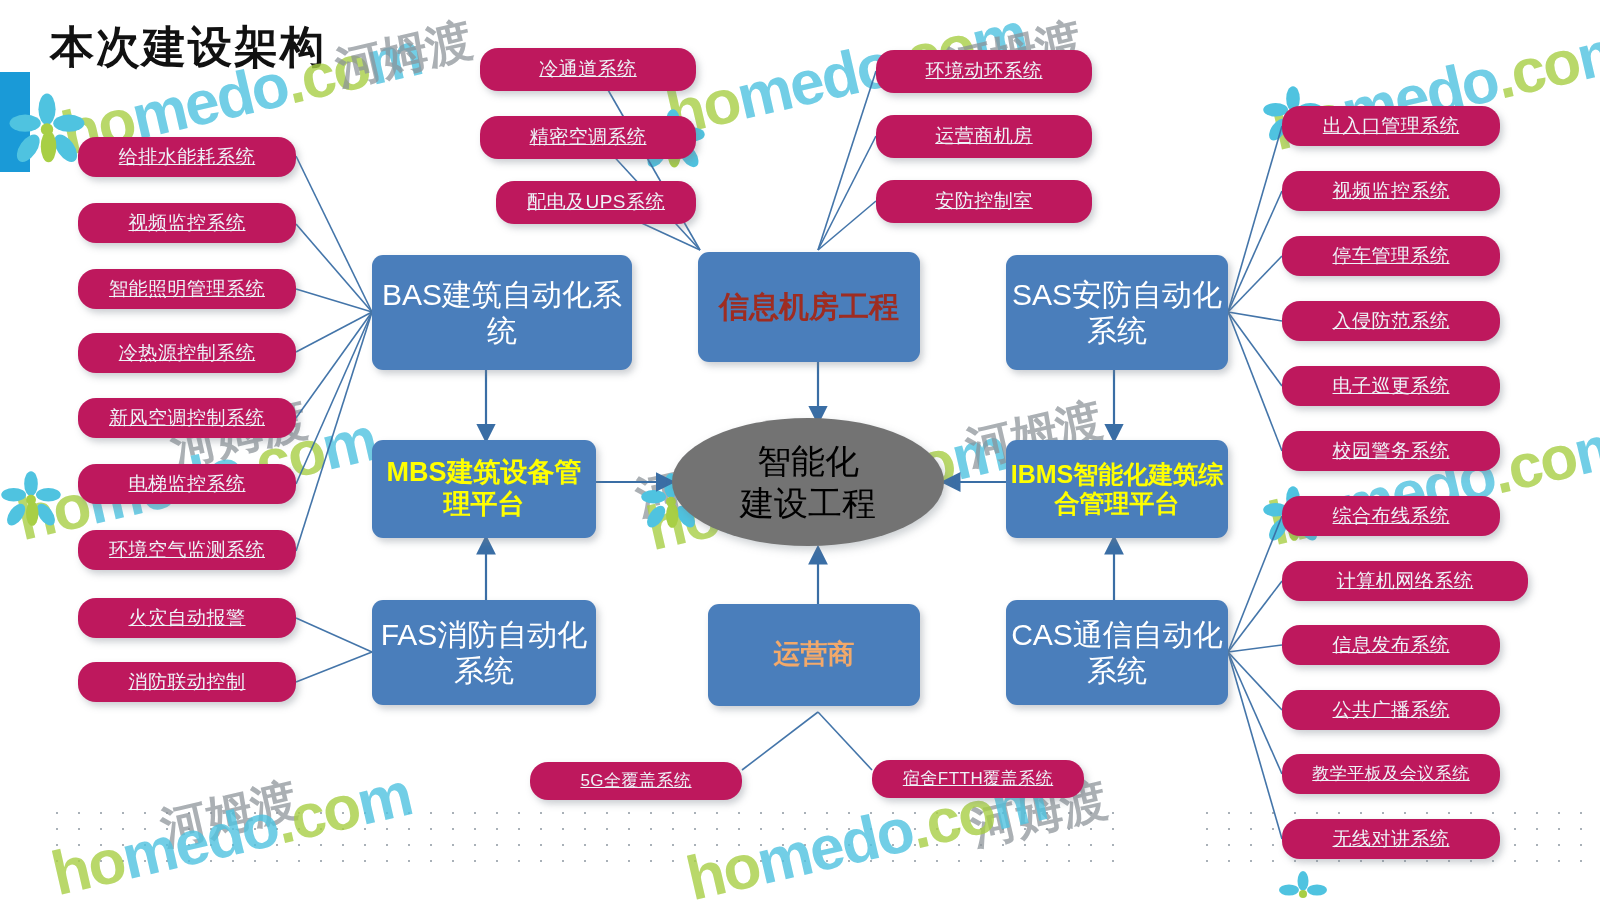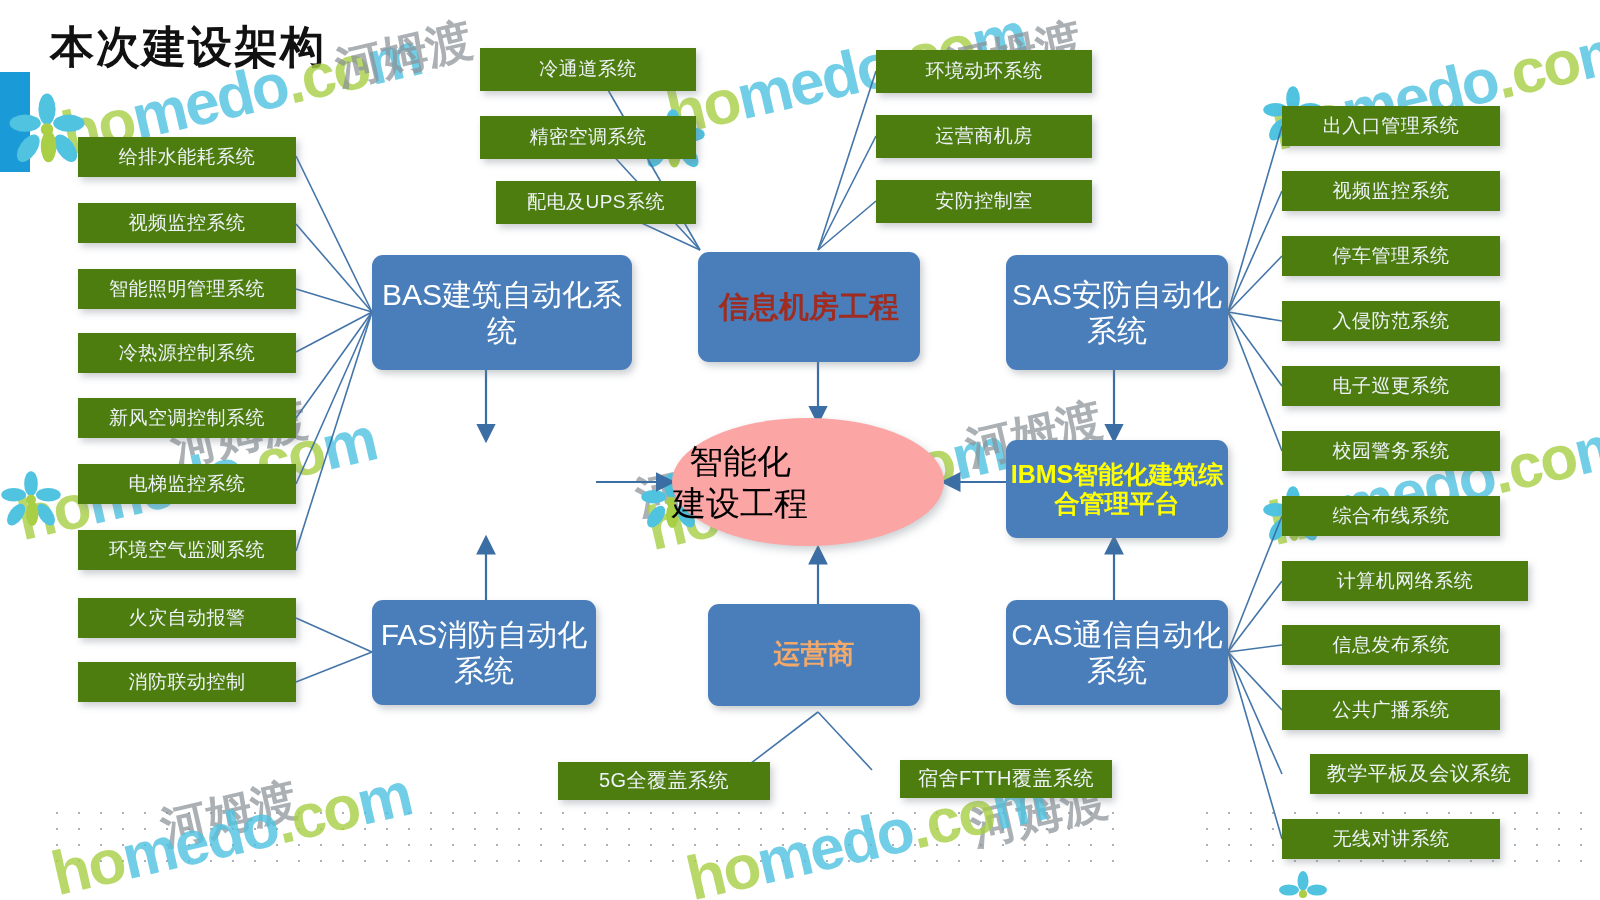--- a/index.html
+++ b/index.html
@@ -41,42 +41,43 @@
     box-sizing:border-box;
     display:flex;align-items:center;justify-content:center;
     text-align:center;
     border-radius:9px;
     color:#eef3f8;
     line-height:1.18;
     box-shadow:3px 4px 7px rgba(120,130,140,.38);
     padding:2px 4px;
   }
   .leaf{
-    background:#4d7c0f;
+    background:#be185d;
     font-size:19px;
-    border-radius:0;
+    border-radius:18px;
     letter-spacing:.5px;
-  }
-  .leaf-sm{font-size:20px;margin-left:28px;}
+    text-decoration:underline;
+  }
+  .leaf-sm{font-size:17px;}
   .main{
     background:#4a7ebb;
     font-size:30px;
     border-radius:11px;
     color:#ffffff;
     font-weight:400;
   }
   .main-yellow{color:#ffff00;font-weight:bold;font-size:27px;}
   .main-red{color:#9e2c21;font-weight:bold;font-size:30px;}
   .main-orange{color:#f3a96a;font-weight:bold;font-size:27px;}
 
   .hub{
     position:absolute;
-    background:#fca5a5;
+    background:#737373;
     border-radius:50%;
-    display:flex;align-items:center;justify-content:flex-start;
+    display:flex;align-items:center;justify-content:center;
     text-align:center;
     color:#000;
     font-size:34px;
     line-height:1.25;
     box-shadow:3px 4px 8px rgba(110,120,130,.35);
   }
 
   
   .dotgrid{
     position:absolute;
@@ -288,20 +289,21 @@
   <div class="node leaf" style="left:1282px;top:366px;width:218px;height:40px;">电子巡更系统</div>
   <div class="node leaf" style="left:1282px;top:431px;width:218px;height:40px;">校园警务系统</div>
   <div class="node leaf" style="left:1282px;top:496px;width:218px;height:40px;">综合布线系统</div>
   <div class="node leaf" style="left:1282px;top:561px;width:246px;height:40px;">计算机网络系统</div>
   <div class="node leaf" style="left:1282px;top:625px;width:218px;height:40px;">信息发布系统</div>
   <div class="node leaf" style="left:1282px;top:690px;width:218px;height:40px;">公共广播系统</div>
   <div class="node leaf leaf-sm" style="left:1282px;top:754px;width:218px;height:40px;">教学平板及会议系统</div>
   <div class="node leaf" style="left:1282px;top:819px;width:218px;height:40px;">无线对讲系统</div>
 
   <div class="node main" style="left:372px;top:255px;width:260px;height:115px;">BAS建筑自动化系统</div>
+  <div class="node main main-yellow" style="left:372px;top:440px;width:224px;height:98px;">MBS建筑设备管理平台</div>
   <div class="node main" style="left:372px;top:600px;width:224px;height:105px;">FAS消防自动化系统</div>
 
   <div class="node main main-red" style="left:698px;top:252px;width:222px;height:110px;">信息机房工程</div>
   <div class="node main main-orange" style="left:708px;top:604px;width:212px;height:102px;">运营商</div>
 
   <div class="node main" style="left:1006px;top:255px;width:222px;height:115px;">SAS安防自动化系统</div>
   <div class="node main main-yellow" style="left:1006px;top:440px;width:222px;height:98px;font-size:25px;">IBMS智能化建筑综合管理平台</div>
   <div class="node main" style="left:1006px;top:600px;width:222px;height:105px;">CAS通信自动化系统</div>
 
   <div class="hub" style="left:672px;top:418px;width:272px;height:128px;">

